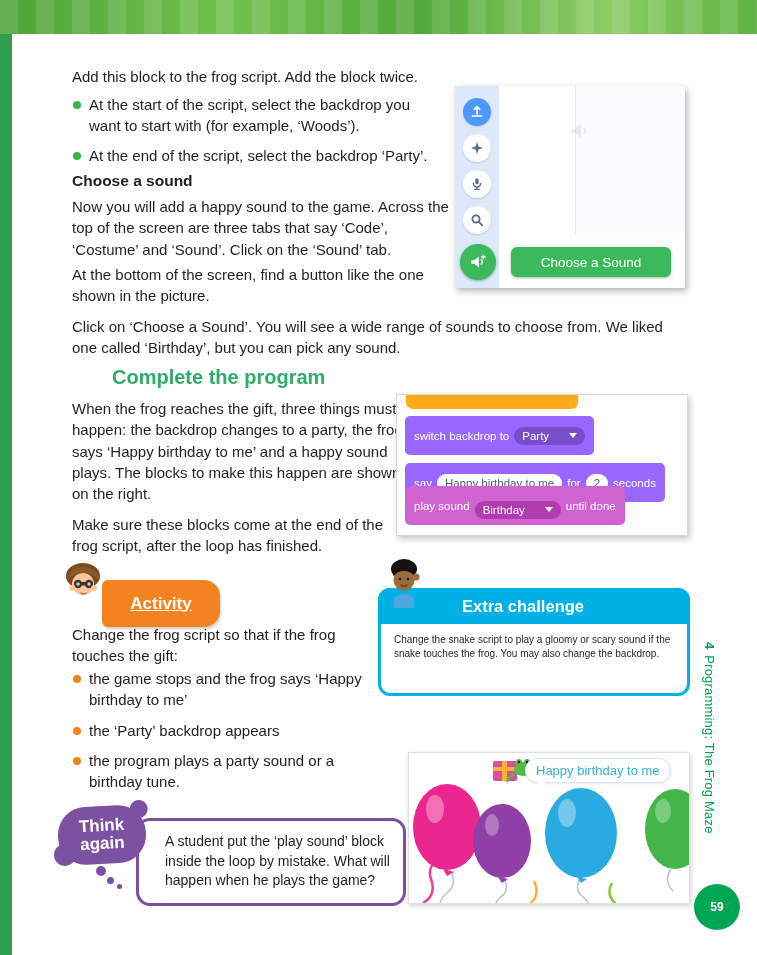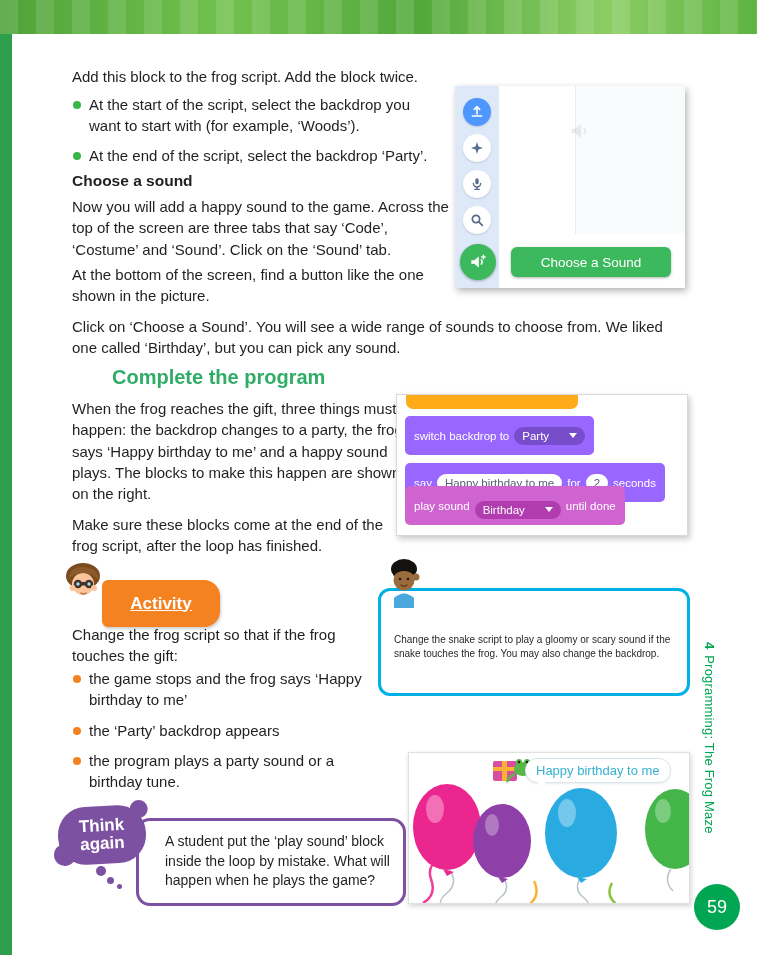--- a/index.html
+++ b/index.html
@@ -171,21 +171,21 @@
   #think-dot3 { left:117px; top:884px; width:5px; height:5px; }
   #think-box {
     left:136px; top:818px; width:270px; height:88px;
     border:3px solid var(--accent_purple,#7c51a1); border-radius:14px; background:#fff;
     padding:11px 8px 0 26px; font-size:14px; line-height:1.4;
   }
 
   
   #page-circle {
     left:694px; top:884px; width:46px; height:46px; border-radius:50%;
-    background:var(--accent_green_dark,#00a651); color:#fff; font-weight:normal; font-size:18px;
+    background:var(--accent_green_dark,#00a651); color:#fff; font-weight:bold; font-size:12px;
     display:flex; align-items:center; justify-content:center;
   }
   #side-tab {
     left:702px; top:642px; height:250px;
     writing-mode:vertical-rl; color:var(--accent_green_dark,#00a651);
     font-size:13px; letter-spacing:.2px; white-space:nowrap;
   }
   #side-tab .num { font-weight:bold; margin-bottom:2px; }
 </style>
 </head>
@@ -305,20 +305,21 @@
     <circle cx="22" cy="24" r="10.5" fill="#9c6b3c"></circle>
     <path d="M11 20 Q12 10 22 9 Q32 10 33 20 Q28 15 22 15 Q16 15 11 20 Z" fill="#141210"></path>
     <circle cx="18" cy="23" r="1.3" fill="#1a1a1a"></circle>
       <circle cx="26" cy="23" r="1.3" fill="#1a1a1a"></circle>
     <path d="M19 29 q3 2.5 6 0" stroke="#5d3a1a" stroke-width="1.4" fill="none" stroke-linecap="round"></path>
     <circle cx="34" cy="21" r="3.5" fill="#9c6b3c"></circle>
     <path d="M12 42 q10 -9 20 0 l0 10 -20 0 z" fill="#4aa8de"></path>
   </svg>
 </div>
 <div id="challenge-box" class="abs">
+  <div id="ch-header">Extra challenge</div>
   <div id="ch-body">Change the snake script to play a gloomy or scary sound if the snake touches the frog. You may also change the backdrop.</div>
 </div>
 
 <div id="img-balloons" class="abs">
   <svg viewBox="0 0 282 152" width="282" height="152">
     <path d="M40 116 q10 14 -2 24 t-2 14" stroke="#b8c4cc" fill="none" stroke-width="1.5"></path>
     <path d="M94 124 q8 12 -2 20 t-2 12" stroke="#b8c4cc" fill="none" stroke-width="1.5"></path>
     <path d="M172 124 q-8 12 2 20 t2 12" stroke="#b8c4cc" fill="none" stroke-width="1.5"></path>
     <path d="M262 116 q-8 12 2 22" stroke="#b8c4cc" fill="none" stroke-width="1.5"></path>
     <path d="M14 150 q14 -8 8 -24 q-4 -12 6 -18" stroke="#ee3e96" stroke-width="2.5" fill="none"></path>

